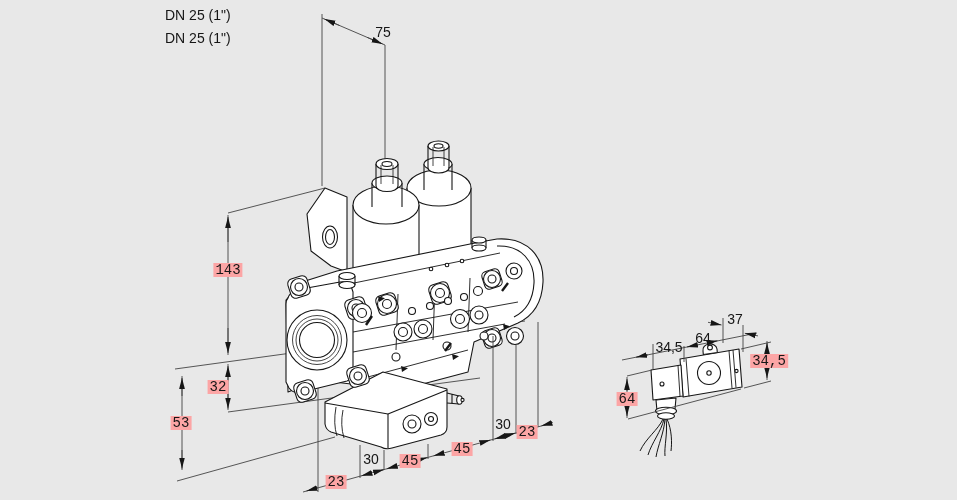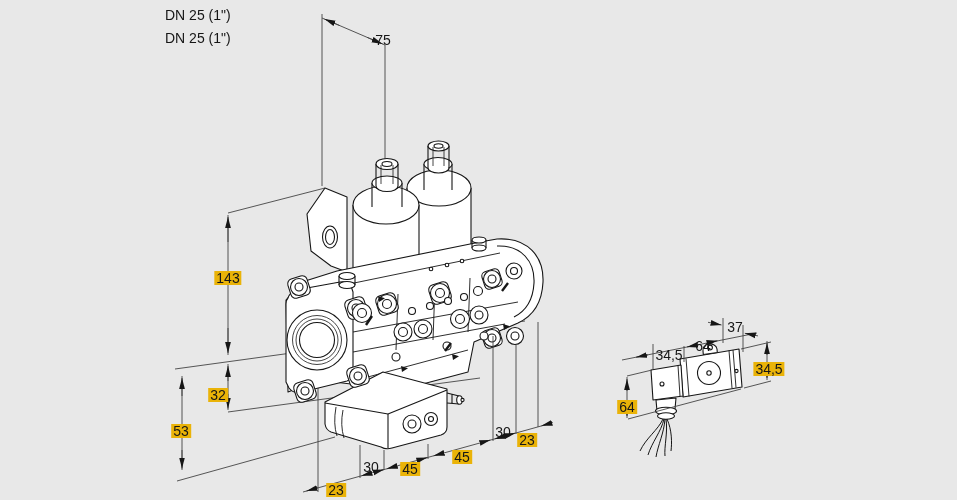--- a/index.html
+++ b/index.html
@@ -7,24 +7,23 @@
     width:957px;height:500px;overflow:hidden;position:relative;
     background:#e8e8e8;
     font-family:"Liberation Sans","DejaVu Sans",sans-serif;
   }
   #stage{position:absolute;inset:0;width:957px;height:500px;}
   svg{position:absolute;left:0;top:0;}
   .lbl{
     position:absolute;
     font-size:14px;line-height:14px;color:#161616;
     white-space:nowrap;
-    margin-top:8px;
   }
   .ctr{transform:translate(-50%,-50%);}
-  .mask{background:#eab308;padding:0 2px;}
+  .mask{background:#fca5a5;padding:0 2px;font-family:Liberation Mono, monospace;}
   .portlbl{position:absolute;font-size:14px;color:#161616;white-space:nowrap;}
 </style>
 </head>
 <body>
 
 <div id="stage">
 
 <svg width="957" height="500" viewBox="0 0 957 500">
   <defs>
     <marker id="ah" markerUnits="userSpaceOnUse" markerWidth="12" markerHeight="7" viewBox="0 0 12 7" refX="11" refY="3.5" orient="auto">

